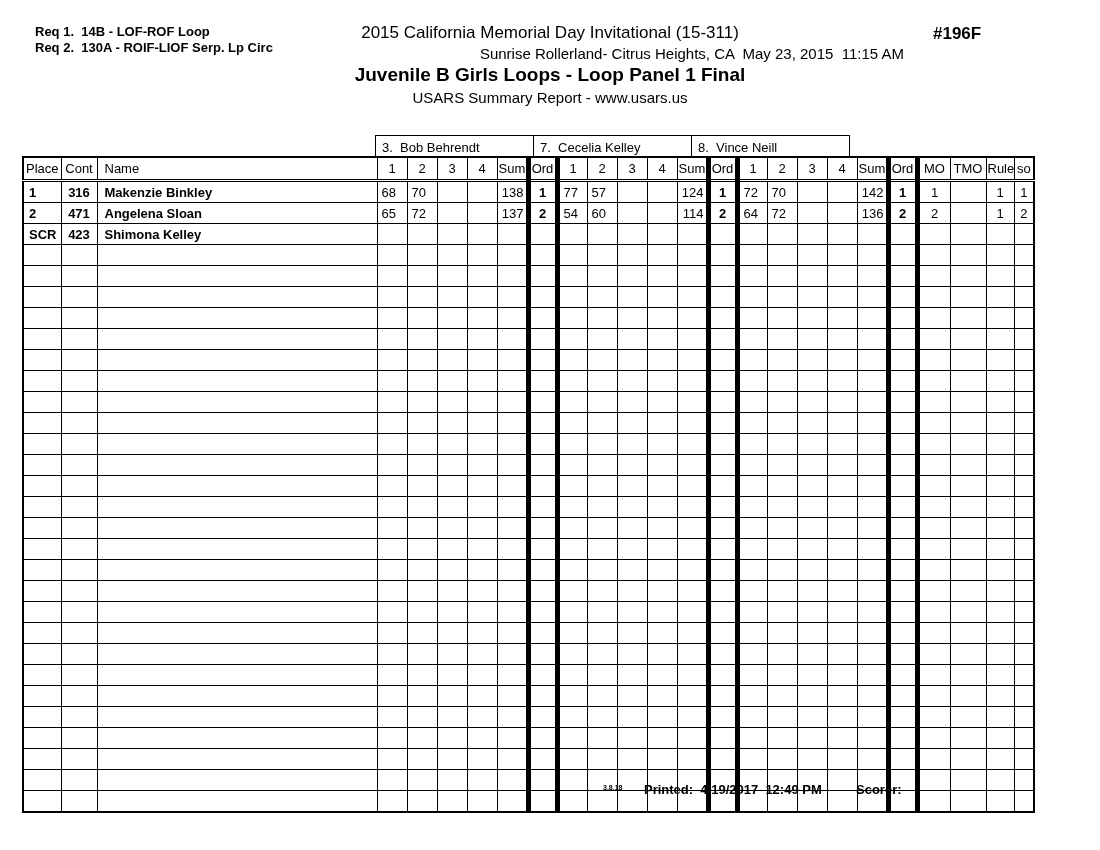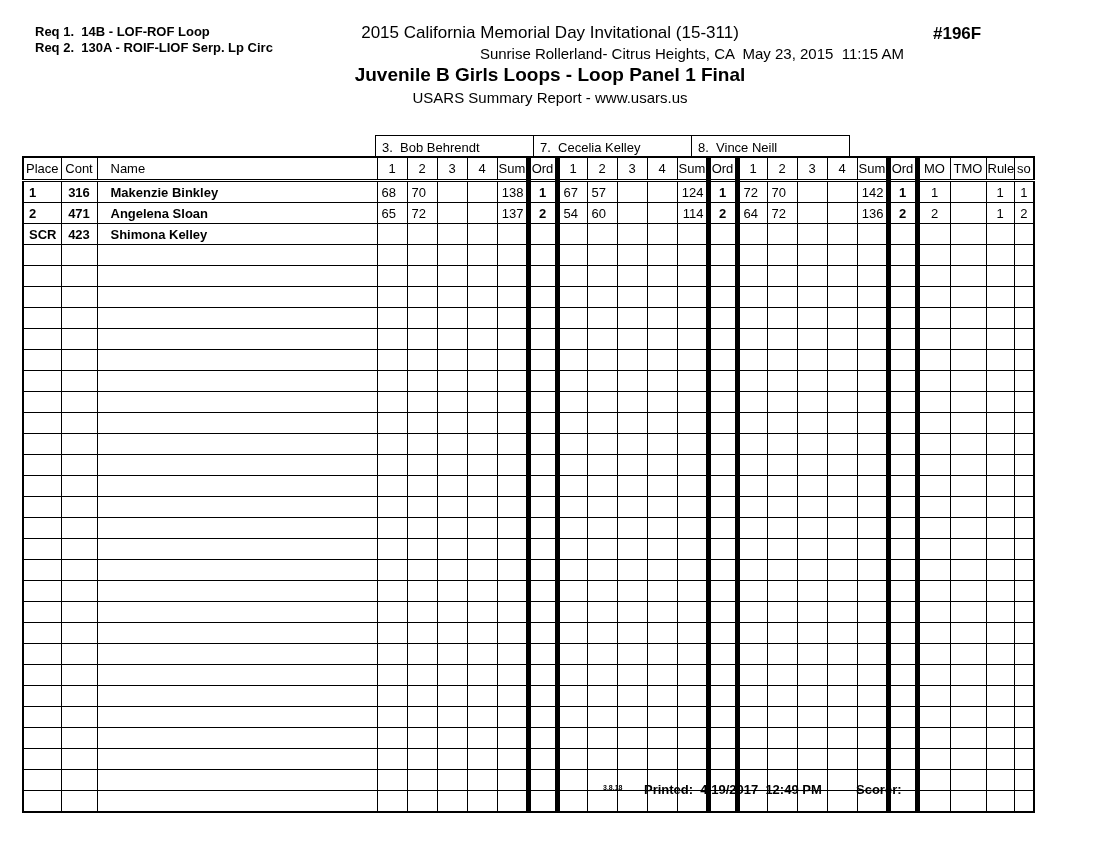--- a/index.html
+++ b/index.html
@@ -48,21 +48,21 @@
   .maintable {
     position:absolute; left:22px; top:156px; width:1012px;
     border-collapse:collapse; table-layout:fixed; background:#fff;
     border:2px solid #000;
   }
   .maintable th, .maintable td {
     border:1px solid #000; font-size:13px; font-weight:normal;
     padding:0 1px; overflow:hidden; white-space:pre; height:20px;
   }
   .maintable thead th { border-bottom:3px double #000; height:21px; text-align:center; }
-  .maintable th.name, .maintable td.name { text-align:left; padding-left:13px; }
+  .maintable th.name, .maintable td.name { text-align:left; padding-left:7px; }
   .ord { border-left:5px solid #000 !important; border-right:5px solid #000 !important; text-align:center; }
   td.place { text-align:left; padding-left:5px; font-weight:bold; }
   td.cont  { text-align:center; font-weight:bold; }
   td.name  { font-weight:bold; }
   td.score { text-align:left; padding-left:4px; }
   td.sum   { text-align:right; padding-right:2px; }
   td.ord   { font-weight:bold; }
   td.tail  { text-align:center; }
 
   
@@ -159,21 +159,21 @@
         <tr>
           <td class="place">1</td>
           <td class="cont">316</td>
           <td class="name">Makenzie Binkley</td>
           <td class="score">68</td>
           <td class="score">70</td>
           <td class="score"></td>
           <td class="score"></td>
           <td class="sum">138</td>
           <td class="ord">1</td>
-          <td class="score">67</td>
+          <td class="score">77</td>
           <td class="score">57</td>
           <td class="score"></td>
           <td class="score"></td>
           <td class="sum">124</td>
           <td class="ord">1</td>
           <td class="score">72</td>
           <td class="score">70</td>
           <td class="score"></td>
           <td class="score"></td>
           <td class="sum">142</td>

